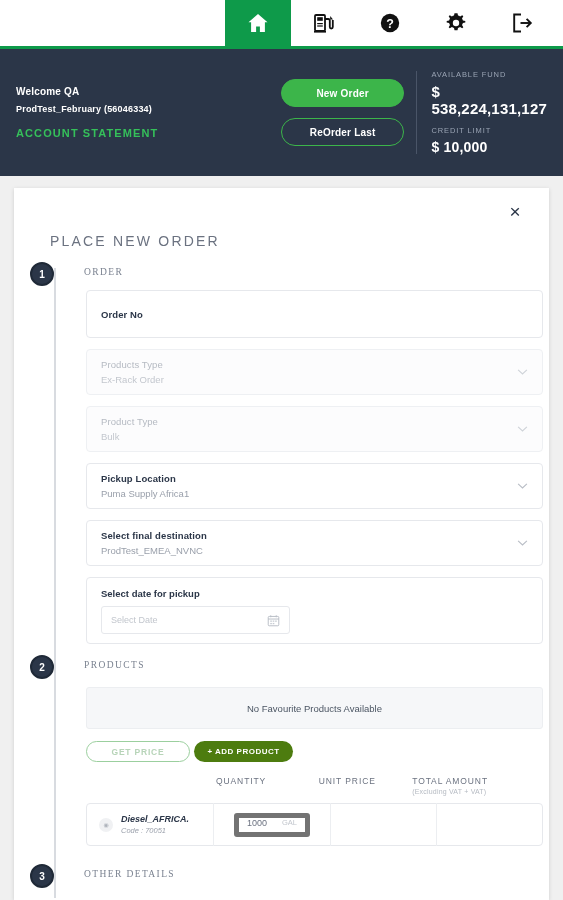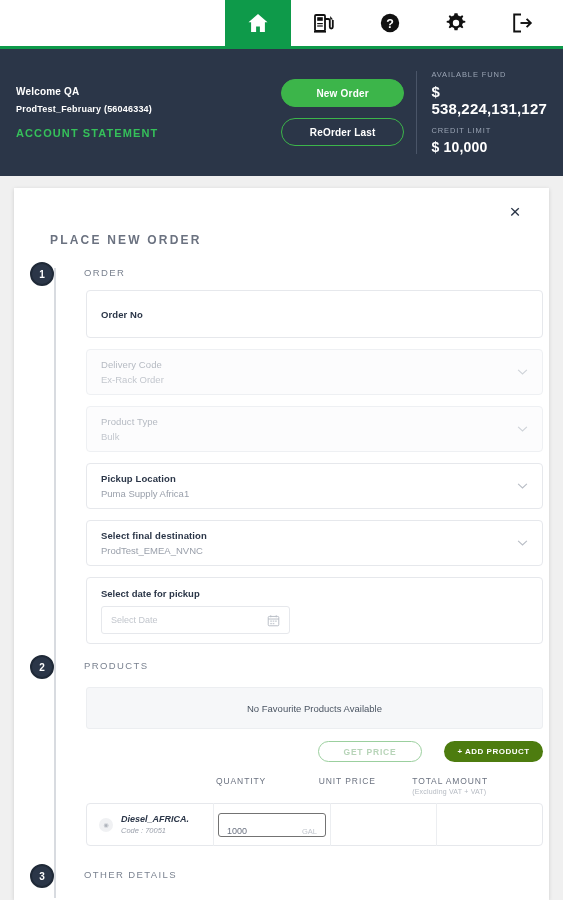--- a/index.html
+++ b/index.html
@@ -66,41 +66,41 @@
     box-shadow: 0 1px 4px rgba(0,0,0,0.14);
     overflow:hidden;
   }
   .modal-close {
     position:absolute; top:13px; right:24px; width:20px; height:20px;
     display:flex; align-items:center; justify-content:center;
     font-size:19px; color:#2b3648; line-height:1;
   }
   .modal-title {
     position:absolute; top:45px; left:36px;
-    font-size:12px; font-weight:700; color:#6b7280; letter-spacing:2.2px;
+    font-size:14px; font-weight:400; color:#6b7280; letter-spacing:2.2px;
   }
 
   
   .timeline-line {
     position:absolute; left:40px; top:80px; width:2px; height:630px;
     background:#d8dbe0;
   }
   .step-circle {
     position:absolute; left:-12px; width:24px; height:24px; border-radius:50%;
     background:#2b3648; color:#ffffff; font-size:10px; font-weight:700;
     display:flex; align-items:center; justify-content:center;
     border: 2px solid #1f2937; z-index:3;
   }
   .step-label {
     font-size:9.5px; font-weight:500; color:#7a8290; letter-spacing:1.4px;
   }
 
   .content { position:absolute; left:28px; top:74px; right:0; }
   .sec-head { position:relative; height:22px; margin-bottom:6px; }
-  .sec-head .step-label { position:absolute; left:42px; top:5px; }
+  .sec-head .step-label { position:absolute; left:42px; top:5px;font-family:Liberation Serif, serif; }
 
   .fields { margin-left:44px; width:457px; }
 
   .field {
     background:#ffffff; border:1px solid #e6e8ec; border-radius:4px;
     height:46px; margin-bottom:11px; padding:9px 14px; position:relative;
     display:flex; flex-direction:column; justify-content:center;
   }
   .field.tall { height:48px; }
   .f-label { font-size:9.5px; font-weight:700; color:#2b3648; letter-spacing:0.1px; }
@@ -125,21 +125,21 @@
   }
   .date-ph { font-size:9px; color:#c2c6cd; }
 
   
   .fav-box {
     background:#f6f7f9; border:1px solid #eceef1; border-radius:3px;
     height:42px; display:flex; align-items:center; justify-content:center;
     font-size:9.5px; color:#4b5563; font-weight:500;
   }
   .prod-actions {
-    display:flex; justify-content:flex-end; gap:22px; margin-top:12px; padding-right:0;
+    display:flex; gap:4px; margin-top:12px; padding-right:0;
   }
   .btn-getprice {
     width:104px; height:21px; border:1px solid #9bcf9e; border-radius:12px;
     background:#ffffff; color:#b7d4b8; font-size:8.5px; font-weight:700;
     letter-spacing:0.8px; display:flex; align-items:center; justify-content:center;
   }
   .btn-addprod {
     width:99px; height:21px; border-radius:12px; background:#4d7c0f;
     color:#ffffff; font-size:8px; font-weight:700; letter-spacing:0.5px;
     display:flex; align-items:center; justify-content:center;
@@ -161,22 +161,22 @@
     width:14px; height:14px; border-radius:50%; background:#f0f1f3;
     margin: 0 8px 0 12px; display:flex; align-items:center; justify-content:center;
     font-size:6px; color:#aeb3bb;
   }
   .pr-info { width:92px;font-style:italic; }
   .pr-name { font-size:9px; font-weight:700; color:#2b3648; }
   .pr-code { font-size:7.5px; color:#9aa0ab; margin-top:2px; }
   .pr-sep { width:1px; height:43px; background:#eceef1; }
   .qty-cell { width:116px; display:flex; align-items:center; justify-content:center; }
   .qty-input {
-    width:108px; height:24px; border:1px solid #737373; border-radius:3px;
-    display:flex; align-items:flex-end; justify-content:space-between; padding: 0 8px;
+    width:76px; height:24px; border:5px solid #737373; border-radius:3px;
+    display:flex; align-items:flex-start; justify-content:space-between; padding: 0 8px;
   }
   .qty-val { font-size:9px; color:#6b7280; }
   .qty-unit { font-size:7.5px; color:#c2c6cd; }
   .unit-cell { width:105px; }
   .total-cell { flex:1; }
 </style>
 </head>
 <body>
 
 <div class="app">
@@ -264,21 +264,21 @@
           <div class="step-label">ORDER</div>
         </div>
 
         <div class="fields">
 
           <div class="field tall">
             <div class="f-label">Order No</div>
           </div>
 
           <div class="field disabled">
-            <div class="f-label muted">Delivery Code</div>
+            <div class="f-label muted">Products Type</div>
             <div class="f-value dim">Ex-Rack Order</div>
             <svg class="chev" viewBox="0 0 12 8">
                 <path d="M1 1.5 L6 6.3 L11 1.5" fill="none" stroke="#cfd3d9" stroke-width="1.3"></path>
               </svg>
           </div>
 
           <div class="field disabled">
             <div class="f-label muted">Product Type</div>
             <div class="f-value dim">Bulk</div>
             <svg class="chev" viewBox="0 0 12 8">

